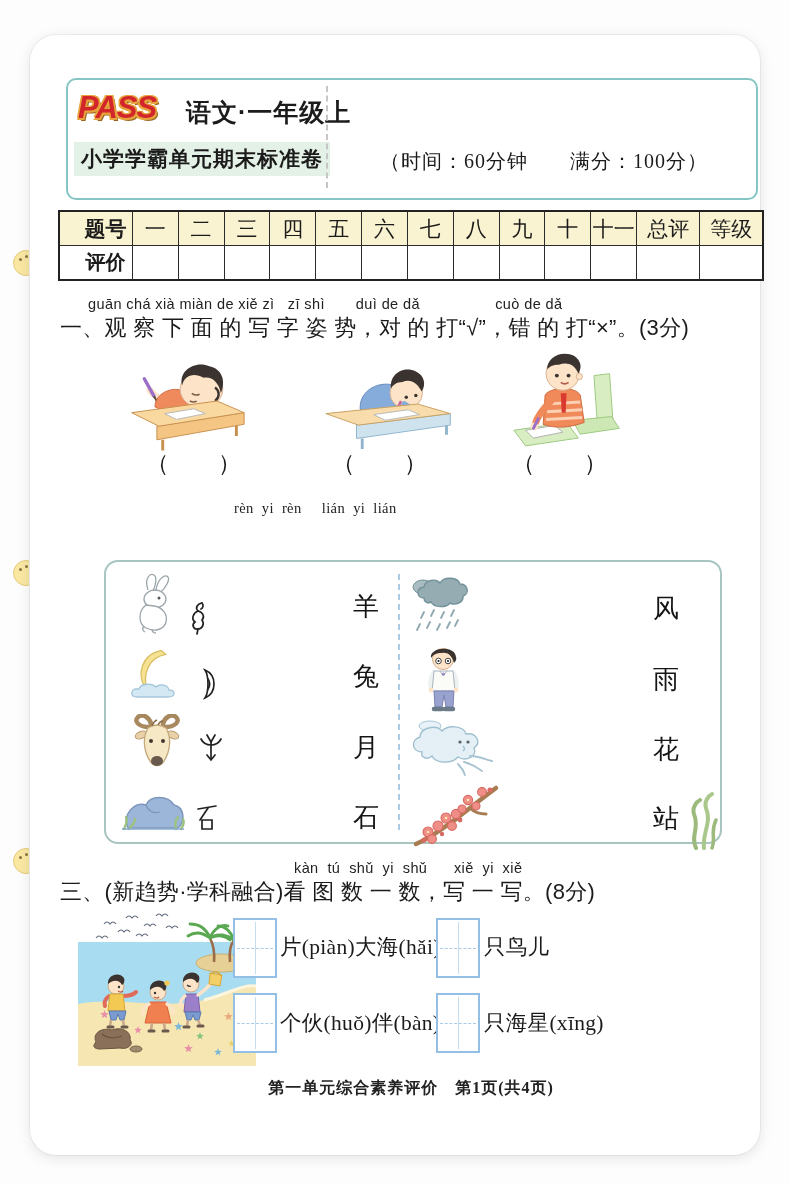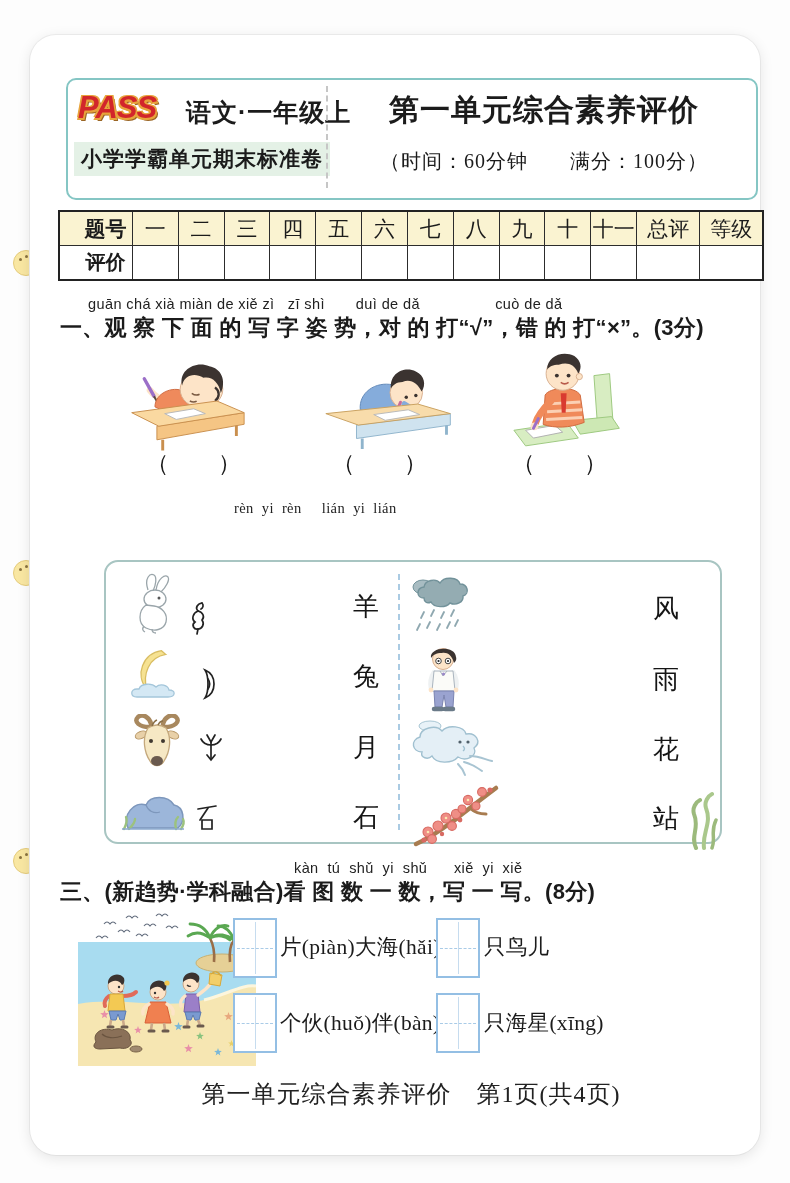--- a/index.html
+++ b/index.html
@@ -47,21 +47,21 @@
   .score-table{
     position:absolute;left:42px;top:210px;width:706px;
     border-collapse:collapse;table-layout:fixed;border:2.5px solid #222;
   }
   .score-table td{border:1.6px solid #2c2c2c;height:31px;text-align:center;vertical-align:middle;background:#fff;}
   .score-table tr.head-row td{background:#faf3d1;font-family:"Liberation Serif",serif;font-size:21px;}
   .score-table td.lab{font-family:"Liberation Sans",sans-serif;font-size:20px;font-weight:bold;padding-left:20px;}
 
   
   .pinyin{position:absolute;font-size:14.5px;color:#222;white-space:pre;letter-spacing:.4px;}
-  .qtext{position:absolute;font-size:22px;font-weight:bold;letter-spacing:.3px;white-space:pre;}
+  .qtext{position:absolute;font-size:22px;font-weight:normal;letter-spacing:.3px;white-space:pre;}
   .paren-blank{
     position:absolute;top:448px;width:85px;text-align:center;
     font-family:"Liberation Serif",serif;font-size:23px;letter-spacing:1px;
   }
 
   
   .q2-box{
     position:absolute;left:88px;top:560px;width:614px;height:280px;
     border:2px solid #a8c5c2;border-radius:14px;background:#fff;
   }
@@ -71,21 +71,21 @@
   
   .tzg{
     position:absolute;width:40px;height:56px;border:2px solid #94bfe4;background:#fff;
   }
   .tzg::before{content:"";position:absolute;left:50%;top:2px;bottom:2px;border-left:1px solid #c6dcef;}
   .tzg::after{content:"";position:absolute;top:50%;left:2px;right:2px;border-top:1px dashed #a9cbe7;}
   .blank-label{position:absolute;font-family:"Liberation Serif",serif;font-size:21.5px;letter-spacing:.3px;white-space:pre;}
 
   .footer{
     position:absolute;left:30px;top:1078px;width:730px;text-align:center;
-    font-family:"Liberation Serif",serif;font-size:24px;letter-spacing:1px;color:#222;
+    font-family:"Liberation Serif",serif;font-size:16px;letter-spacing:1px;color:#222;font-weight:bold;
   }
 </style>
 </head>
 <body>
 
 <div class="smiley" style="left:13px;top:250px;">
     <i style="left:5px;top:7px;"></i>
     <i style="left:11px;top:4px;"></i>
   </div>
 <div class="smiley" style="left:13px;top:560px;">
@@ -99,21 +99,20 @@
 
 <div class="card"></div>
 
 <div class="content">
 
   <div class="header-box"></div>
   <span class="pass-logo">PASS</span>
   <span class="subject">语文·一年级上</span>
   <span class="series">小学学霸单元期末标准卷</span>
   <div class="hdr-divider"></div>
-  <div class="paper-title">第一单元综合素养评价</div>
   <div class="paper-meta">（时间：60分钟　　满分：100分）</div>
 
   <table class="score-table">
     <colgroup>
       <col style="width:72px">
         <col style="width:45px">
         <col style="width:45px">
         <col style="width:45px">
       <col style="width:45px">
         <col style="width:45px">

